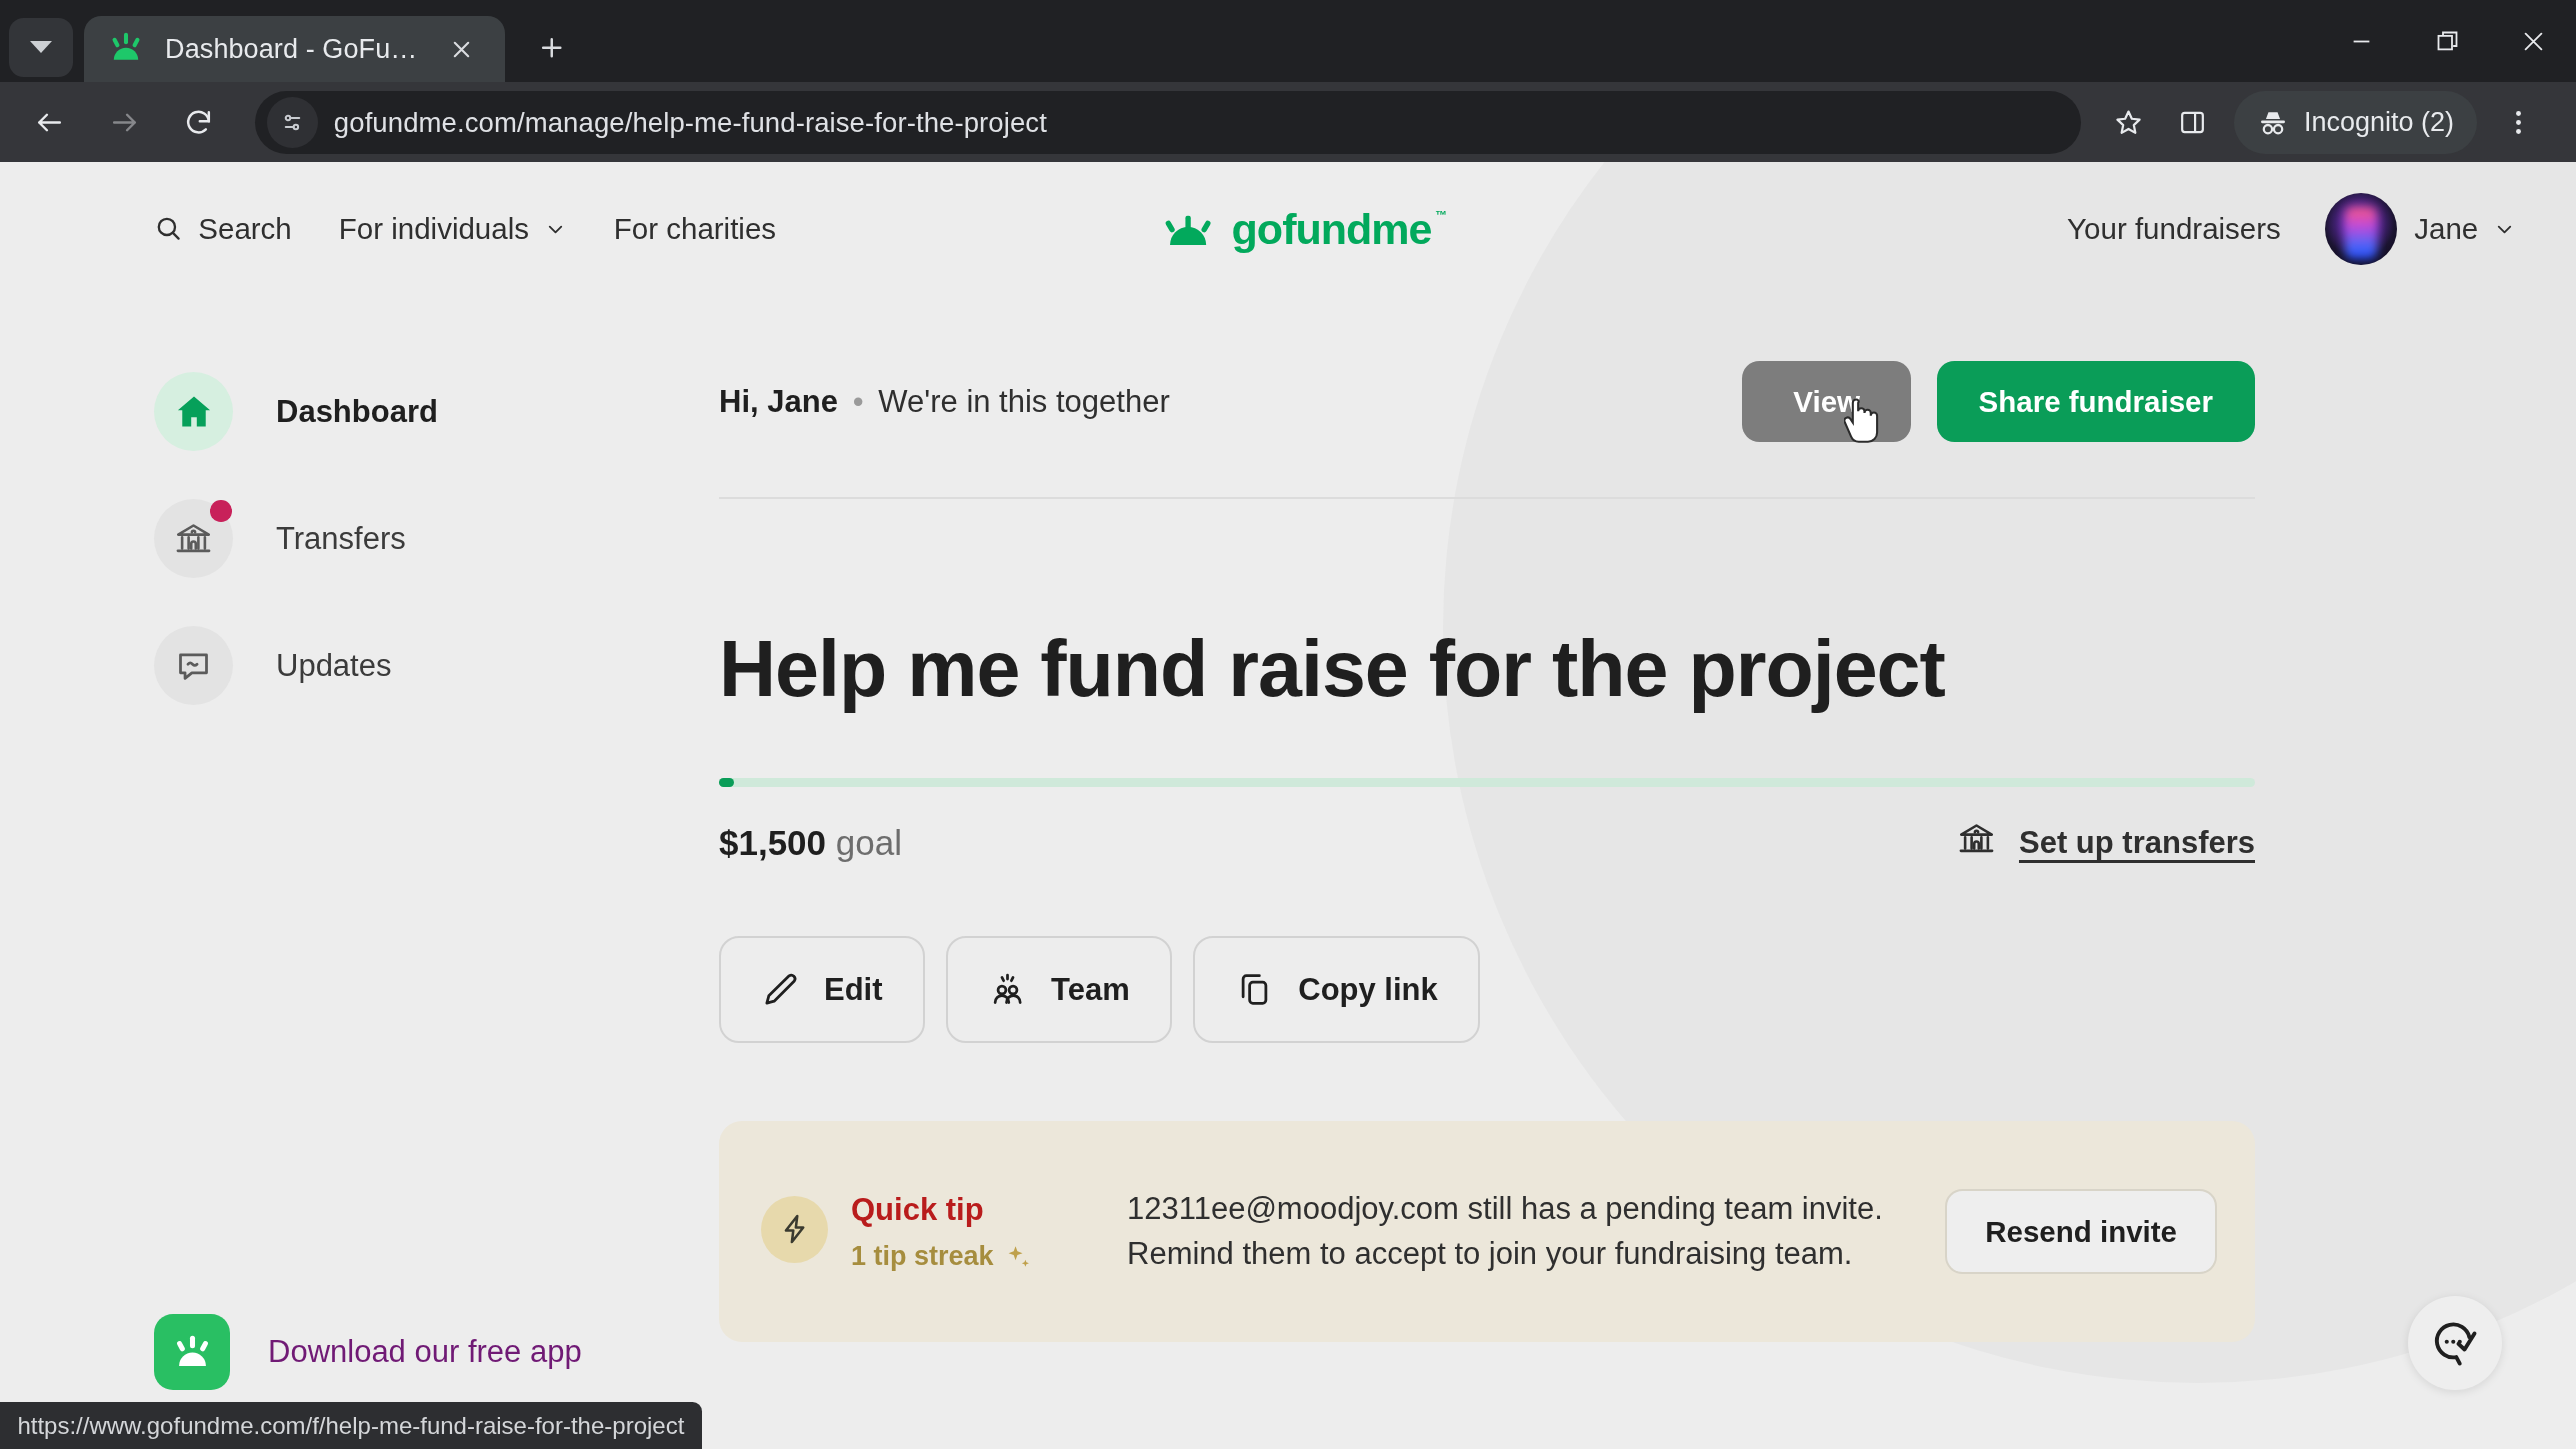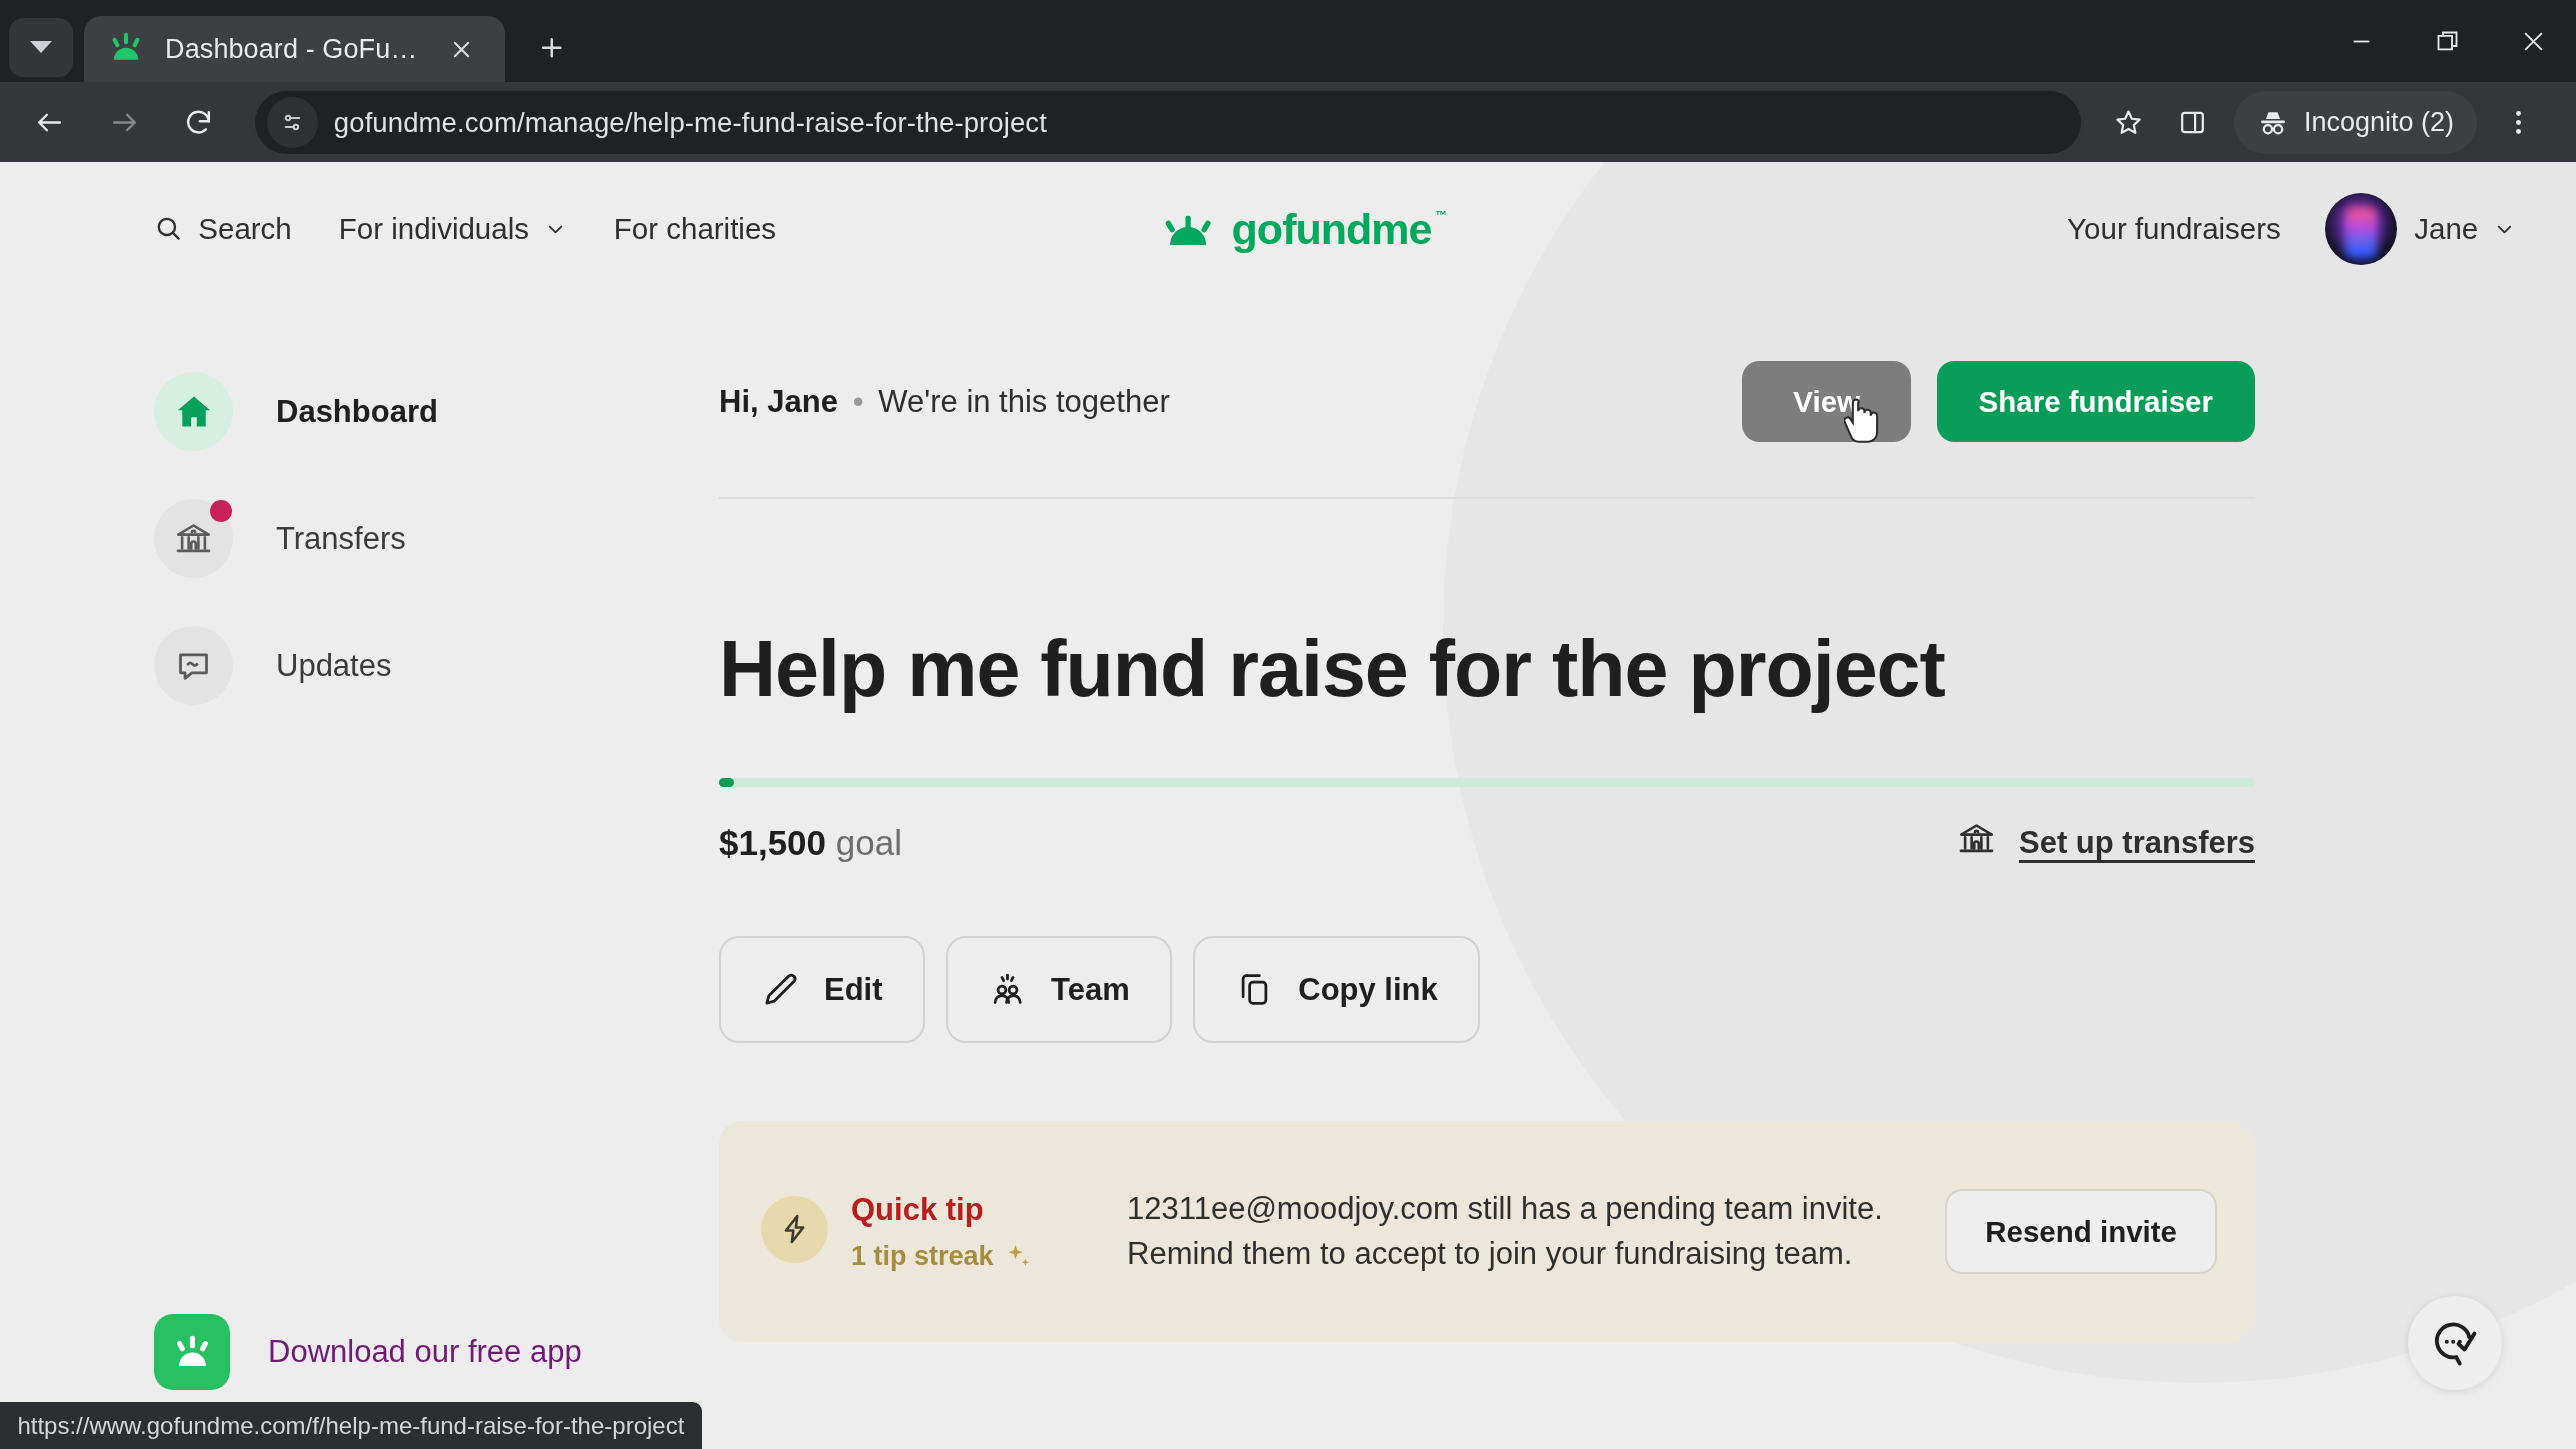--- a/index.html
+++ b/index.html
@@ -188,21 +188,21 @@
   .tipcard {
     margin-top:78px; background:#ece7da; border-radius:23px; display:flex;
     align-items:center; padding:36px 38px 36px 42px; min-height:221px;
   }
   .tip-left { display:flex; align-items:flex-start; flex:none; width:366px; }
   .tip-ico {
     width:67px;height:67px;border-radius:50%;background:#e7d9ac;
     display:flex;align-items:center;justify-content:center;flex:none;margin-right:23px;margin-top:4px;
   }
   .tip-title { font-size:31px; font-weight:bold; color:#b91c1c; }
-  .tip-streak { font-size:27px; font-weight:bold; color:#a68d3e; margin-top:13px; display:flex; align-items:flex-start; }
+  .tip-streak { font-size:27px; font-weight:bold; color:#a68d3e; margin-top:13px; display:flex; align-items:center; }
   .tip-streak svg { margin-left:10.7px; }
   .tip-body {
     flex:1; font-size:31px; color:#2f2f2f; line-height:1.45; padding-right:34px;
   }
   .resend {
     flex:none; height:85px; background:#eeeeee; border:2px solid #d8d4c8; border-radius:17.4px;
     display:flex; align-items:center; justify-content:center; padding:0 38px;
     font-size:29.5px; font-weight:bold; color:#1f1f1f; cursor:pointer; white-space:nowrap;
   }
 

